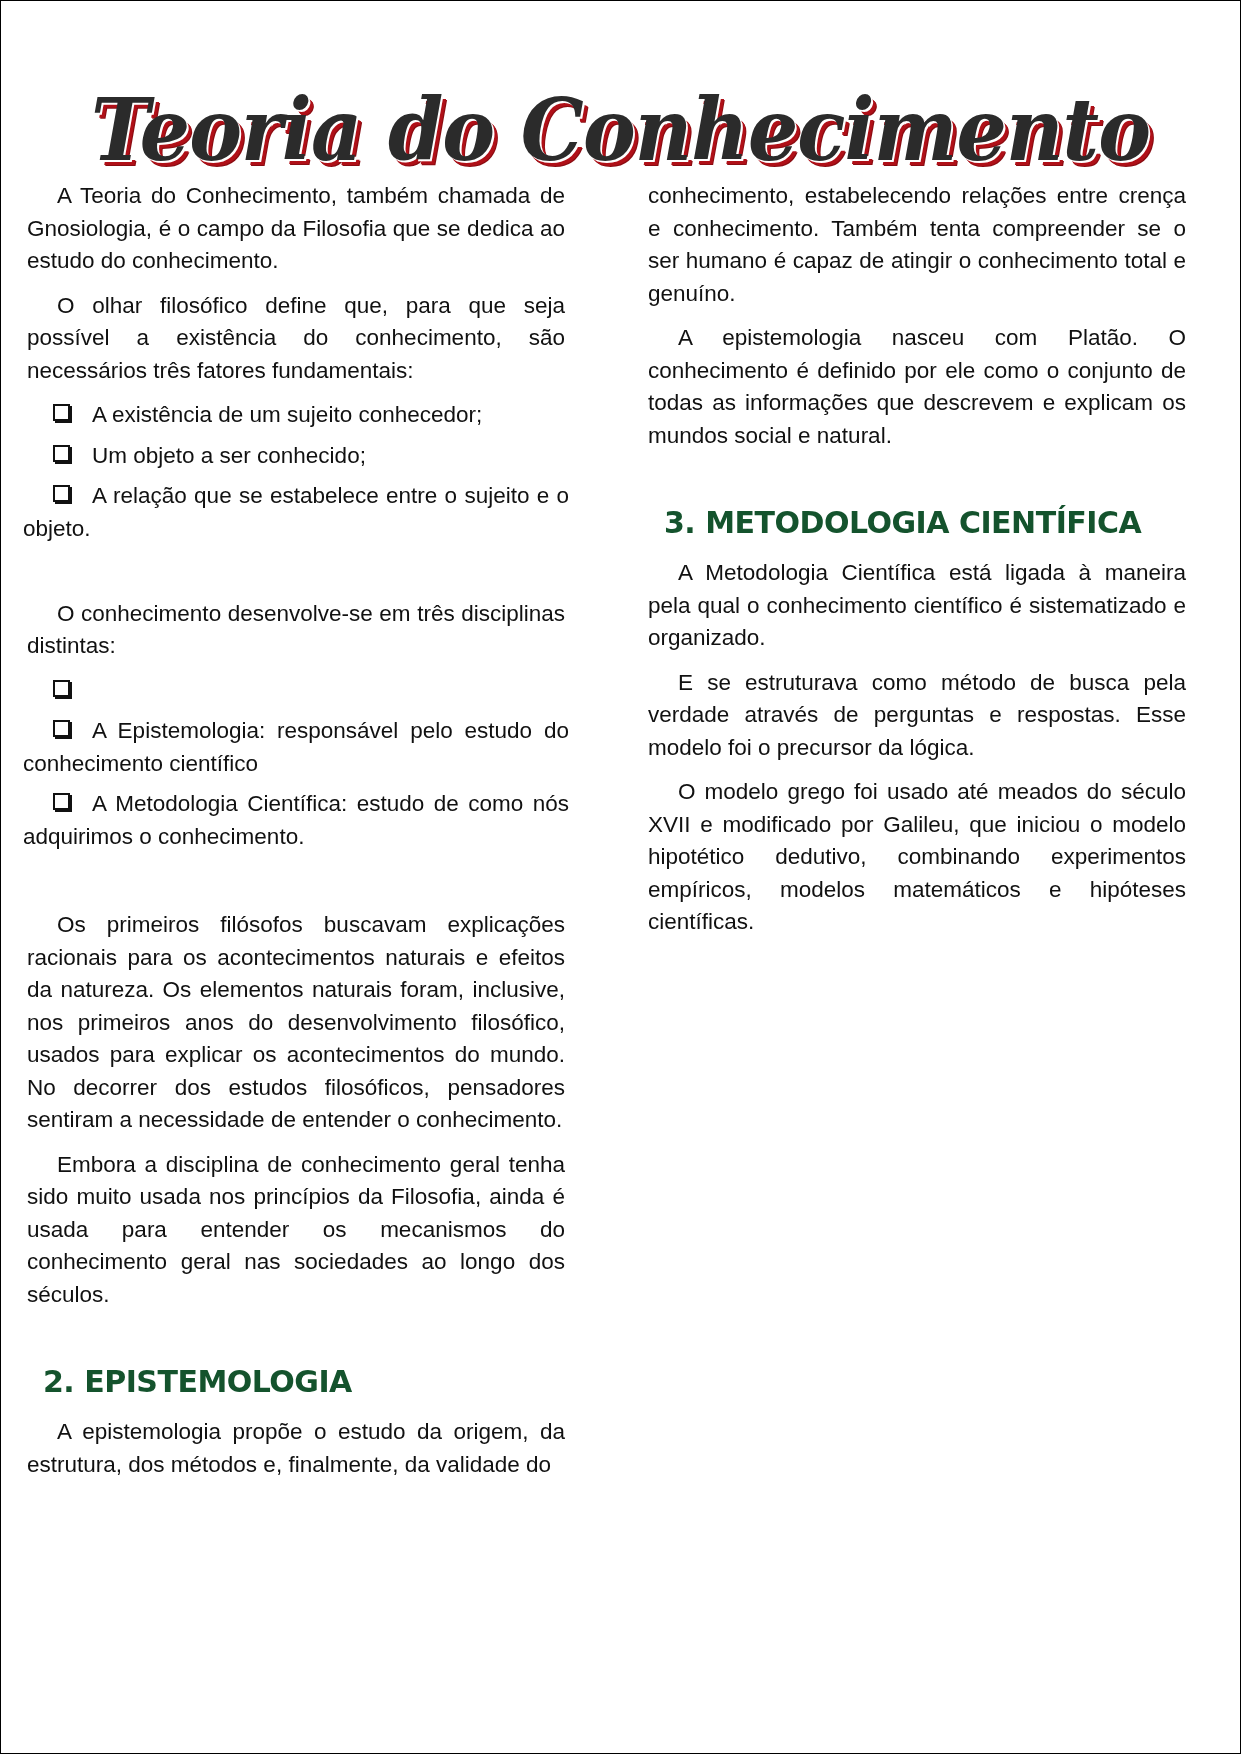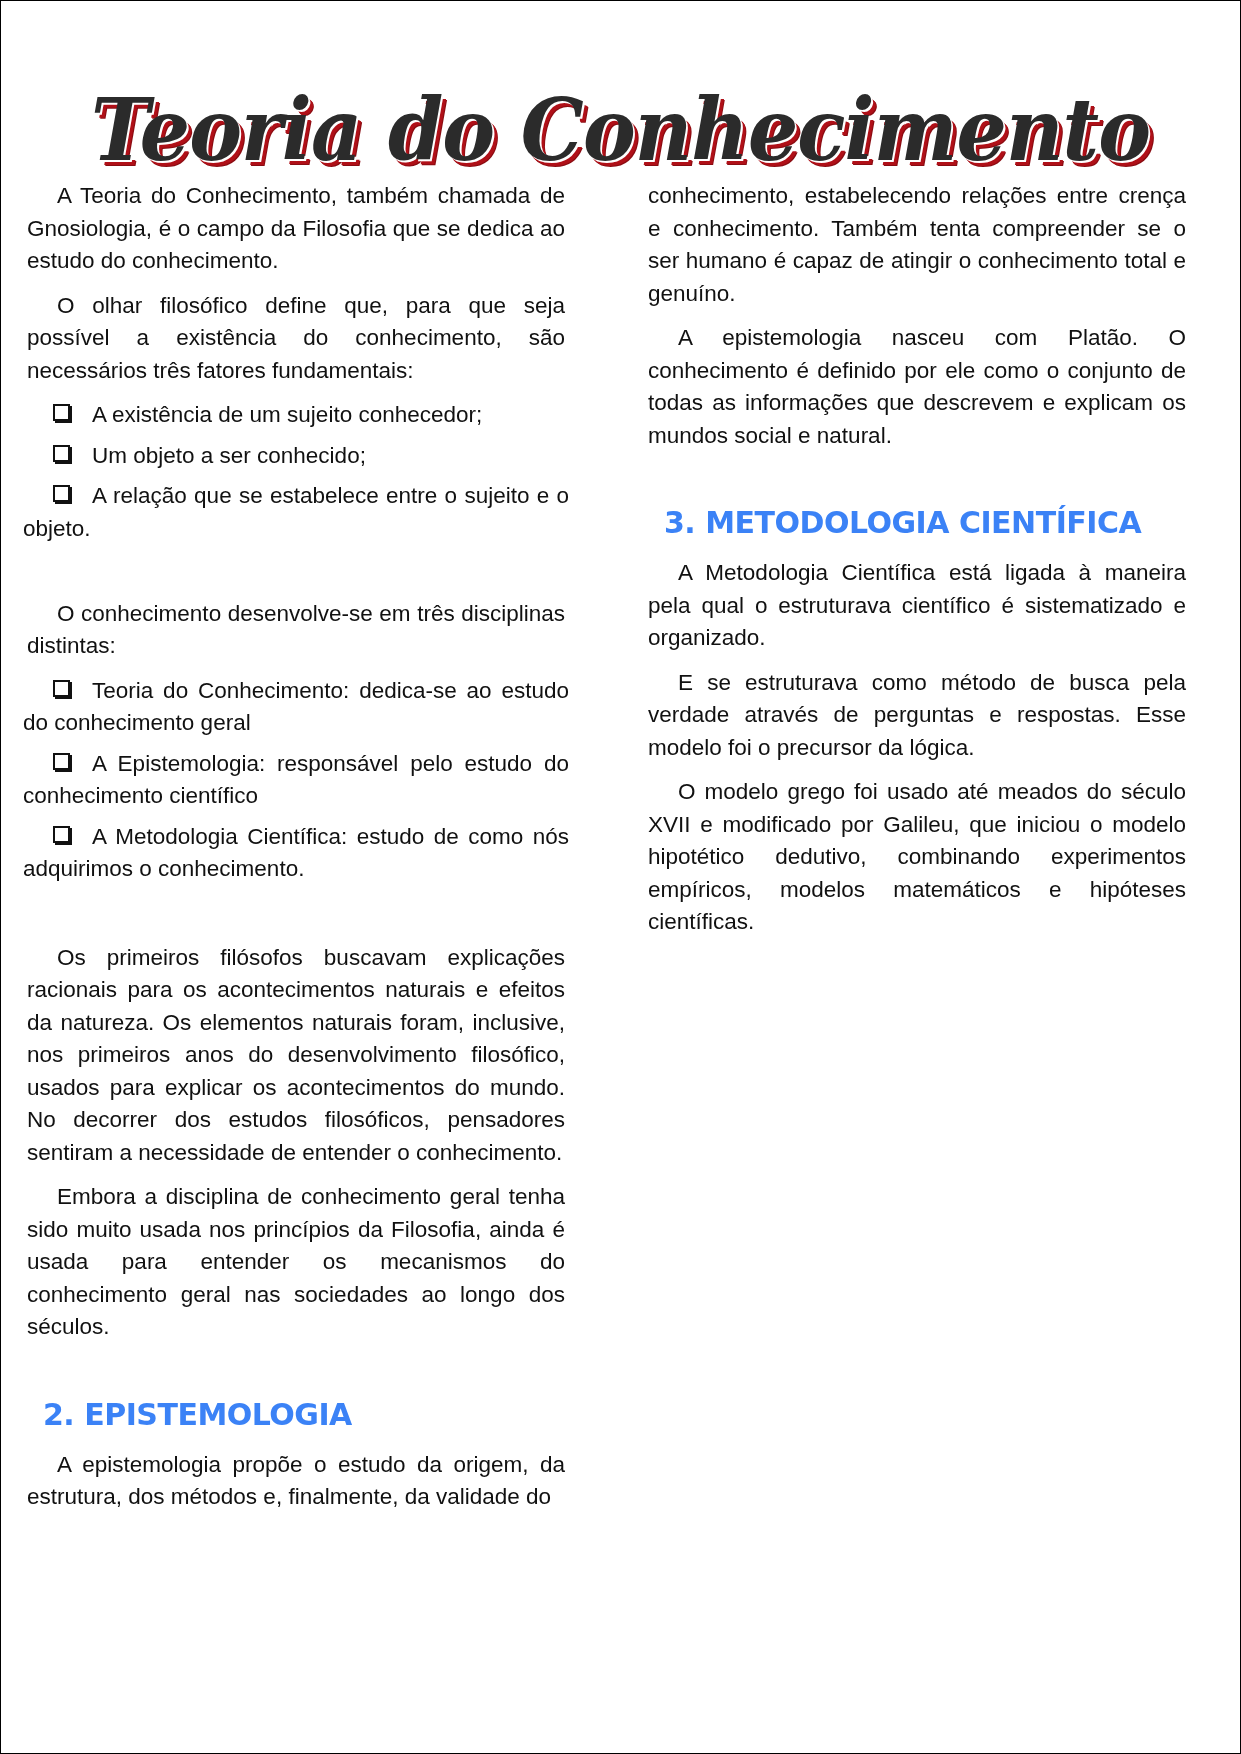--- a/index.html
+++ b/index.html
@@ -31,21 +31,21 @@
     .col .bullet { margin: 8px; text-indent: 30px; }
     .col .bullet .box {
       display: inline-block; width: 13px; height: 13px; border: 2px solid #111;
       box-shadow: 2px 2px 0 #111; margin-right: 22px; vertical-align: 1px;
       text-indent: 0;
     }
     .spacer { height: 32.5px; }
     .heading {
       margin: 0; font-family: "DejaVu Sans", sans-serif; font-weight: bold;
       font-size: 30px; line-height: 45px; letter-spacing: -0.5px;
-      text-transform: uppercase; color: #3b82f6;
+      text-transform: uppercase; color: #14532d;
     }
     .heading.h1 { text-align: justify; text-align-last: left; text-indent: 28px; }
     .heading.indented { padding-left: 28px; }
   </style>
 </head>
 <body>
 
 <div class="page"></div>
 
 <h1 class="title">Teoria do Conhecimento</h1>
@@ -54,21 +54,21 @@
   <p>A Teoria do Conhecimento, também chamada de Gnosiologia, é o campo da Filosofia que se dedica ao estudo do conhecimento.</p>
   <p>O olhar filosófico define que, para que seja possível a existência do conhecimento, são necessários três fatores fundamentais:</p>
 
   <p class="bullet"><span class="box"></span><span>A existência de um sujeito conhecedor;</span></p>
   <p class="bullet"><span class="box"></span><span>Um objeto a ser conhecido;</span></p>
   <p class="bullet"><span class="box"></span><span>A relação que se estabelece entre o sujeito e o objeto.</span></p>
 
   <div class="spacer"></div>
 
   <p>O conhecimento desenvolve-se em três disciplinas distintas:</p>
-  <p class="bullet"><span class="box"></span><span>Teoria do Conhecimento: dedica-se ao estudo do conhecimento geral</span></p>
+  <p class="bullet"><span class="box"></span></p>
   <p class="bullet"><span class="box"></span><span>A Epistemologia: responsável pelo estudo do conhecimento científico</span></p>
   <p class="bullet"><span class="box"></span><span>A Metodologia Científica: estudo de como nós adquirimos o conhecimento.</span></p>
 
   <div class="spacer" style="height:36px"></div>
 
   <p>Os primeiros filósofos buscavam explicações racionais para os acontecimentos naturais e efeitos da natureza. Os elementos naturais foram, inclusive, nos primeiros anos do desenvolvimento filosófico, usados para explicar os acontecimentos do mundo. No decorrer dos estudos filosóficos, pensadores sentiram a necessidade de entender o conhecimento.</p>
   <p>Embora a disciplina de conhecimento geral tenha sido muito usada nos princípios da Filosofia, ainda é usada para entender os mecanismos do conhecimento geral nas sociedades ao longo dos séculos.</p>
 
   <div class="spacer" style="height:36px"></div>
 
@@ -76,16 +76,16 @@
   <p>A epistemologia propõe o estudo da origem, da estrutura, dos métodos e, finalmente, da validade do</p>
 </div>
 
 <div class="col right">
   <p class="noindent">conhecimento, estabelecendo relações entre crença e conhecimento. Também tenta compreender se o ser humano é capaz de atingir o conhecimento total e genuíno.</p>
   <p>A epistemologia nasceu com Platão. O conhecimento é definido por ele como o conjunto de todas as informações que descrevem e explicam os mundos social e natural.</p>
 
   <div class="spacer" style="height:36px"></div>
 
   <h2 class="heading indented">3. Metodologia Científica</h2>
-  <p>A Metodologia Científica está ligada à maneira pela qual o estruturava científico é sistematizado e organizado.</p>
+  <p>A Metodologia Científica está ligada à maneira pela qual o conhecimento científico é sistematizado e organizado.</p>
   <p>E se estruturava como método de busca pela verdade através de perguntas e respostas. Esse modelo foi o precursor da lógica.</p>
   <p>O modelo grego foi usado até meados do século XVII e modificado por Galileu, que iniciou o modelo hipotético dedutivo, combinando experimentos empíricos, modelos matemáticos e hipóteses científicas.</p>
 </div>
 
 </body></html>

